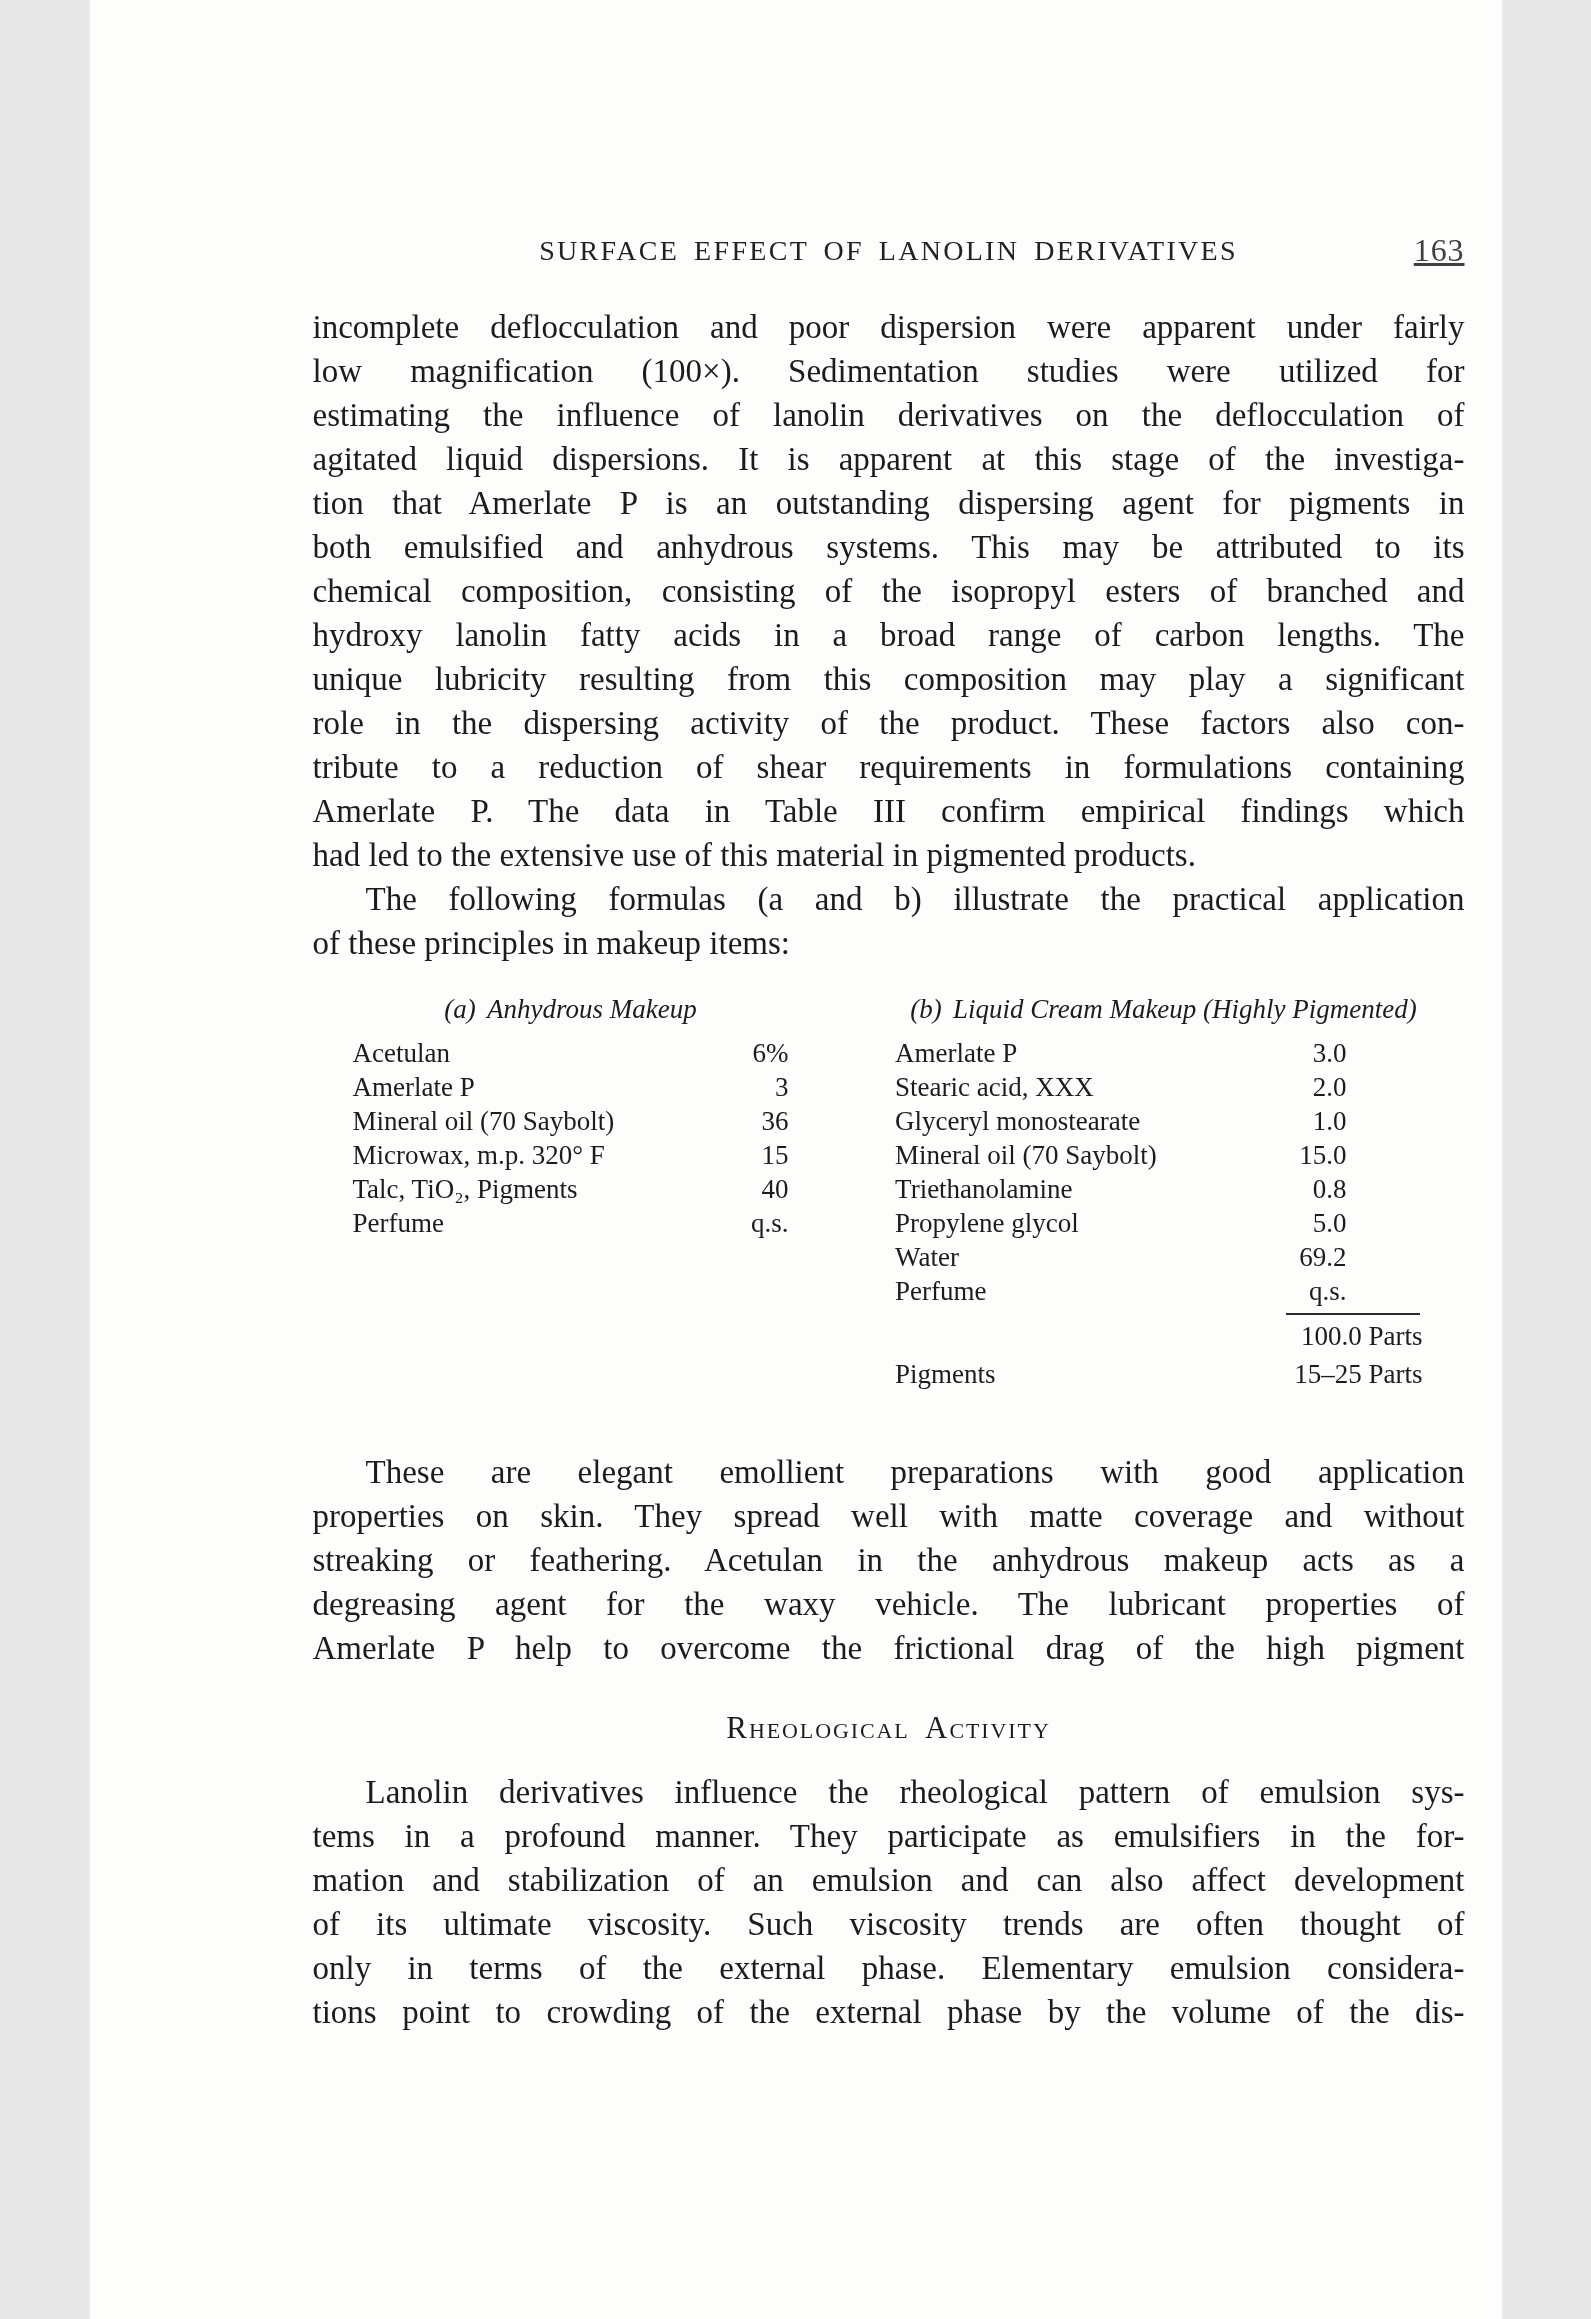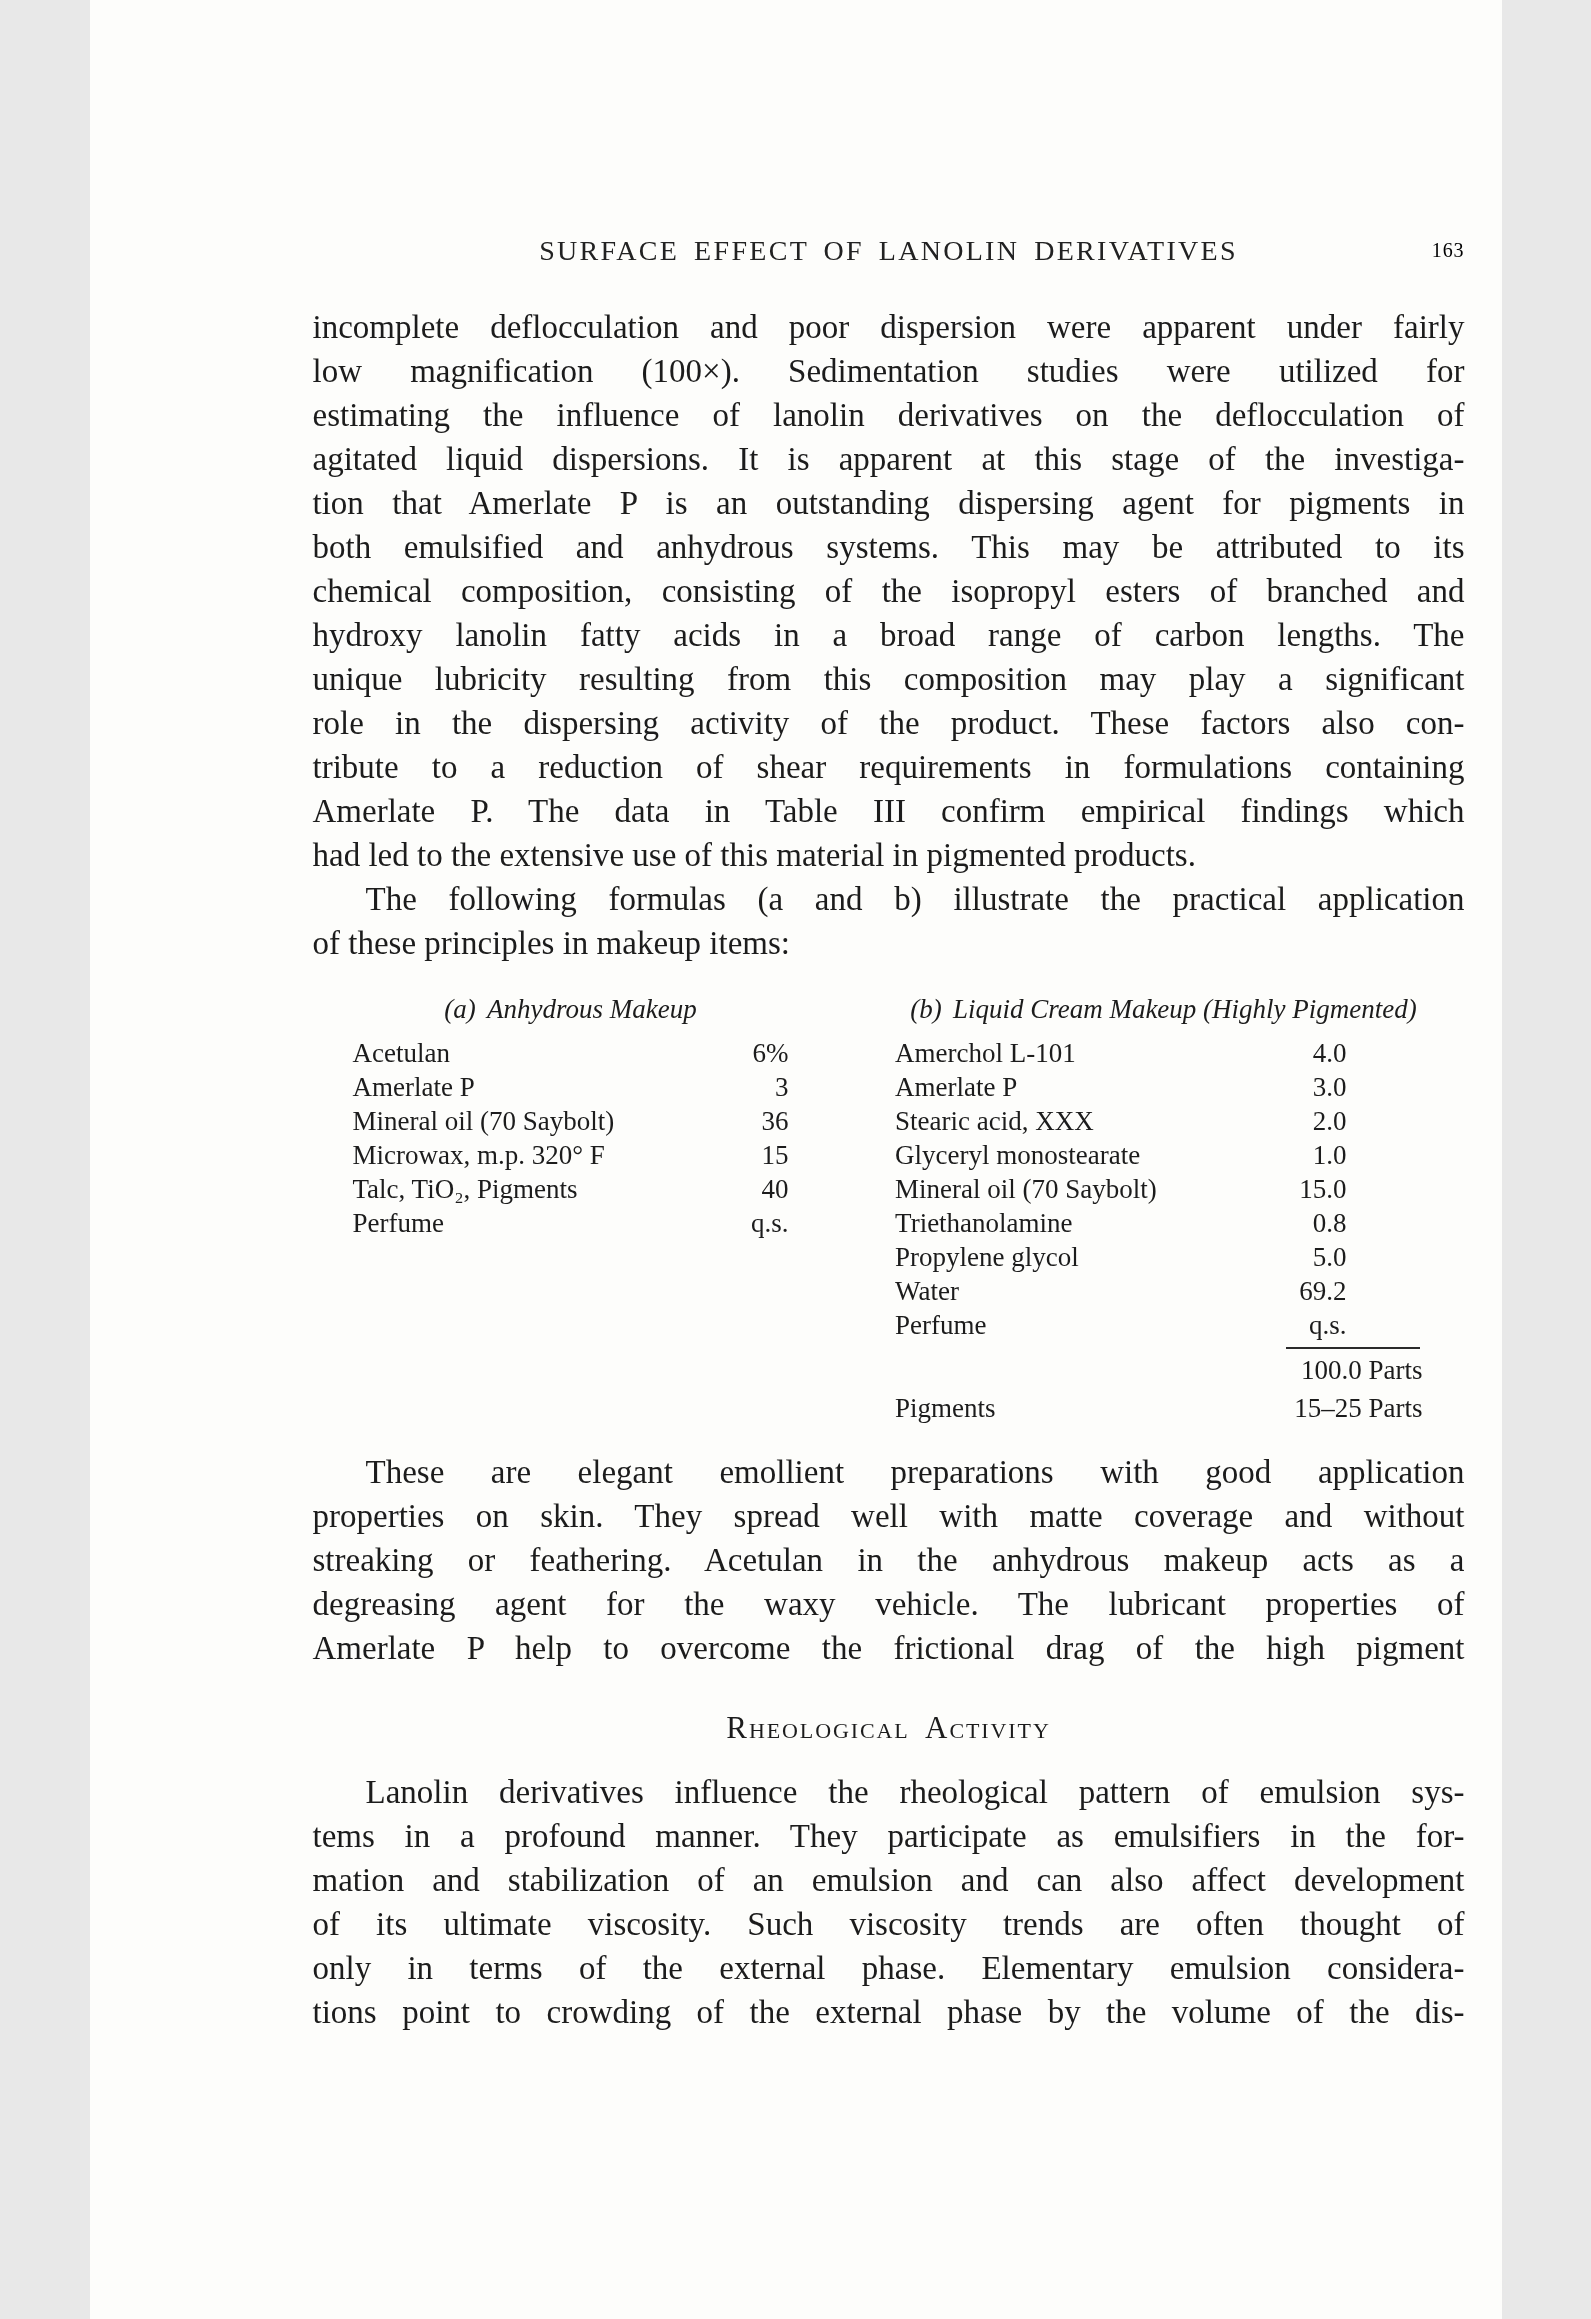--- a/index.html
+++ b/index.html
@@ -17,21 +17,21 @@
     position:absolute;left:223px;top:230px;width:1152px;height:41px;
   }
   .head-title{
     text-align:center;
     font-size:28px;line-height:41px;
     letter-spacing:2.3px;word-spacing:5.6px;
     color:#222;
   }
   .page-num{
     position:absolute;right:0;top:0;
-    font-size:20px;line-height:41px;letter-spacing:0.9px;color:#000000;
+    font-size:32px;line-height:41px;letter-spacing:0.9px;color:#404040;text-decoration:underline;
   }
   
   .text-block{
     position:absolute;left:223px;top:305px;width:1152px;
     font-size:33px;line-height:44px;
   }
   .para{margin:0;}
   .line{
     height:44px;line-height:44px;
     white-space:nowrap;
@@ -153,24 +153,20 @@
             </div>
           </div>
       </div>
 
       <div class="ftable ftable-b">
         <div class="fhead">
           <span class="flabel">(b)</span><span>Liquid Cream Makeup (Highly Pigmented)</span>
         </div>
         <div class="frows">
             <div class="frow">
-              <span class="fname">Amerchol L-101</span>
-              <span class="fval">4.0</span>
-            </div>
-            <div class="frow">
               <span class="fname">Amerlate P</span>
               <span class="fval">3.0</span>
             </div>
             <div class="frow">
               <span class="fname">Stearic acid, XXX</span>
               <span class="fval">2.0</span>
             </div>
             <div class="frow">
               <span class="fname">Glyceryl monostearate</span>
               <span class="fval">1.0</span>

